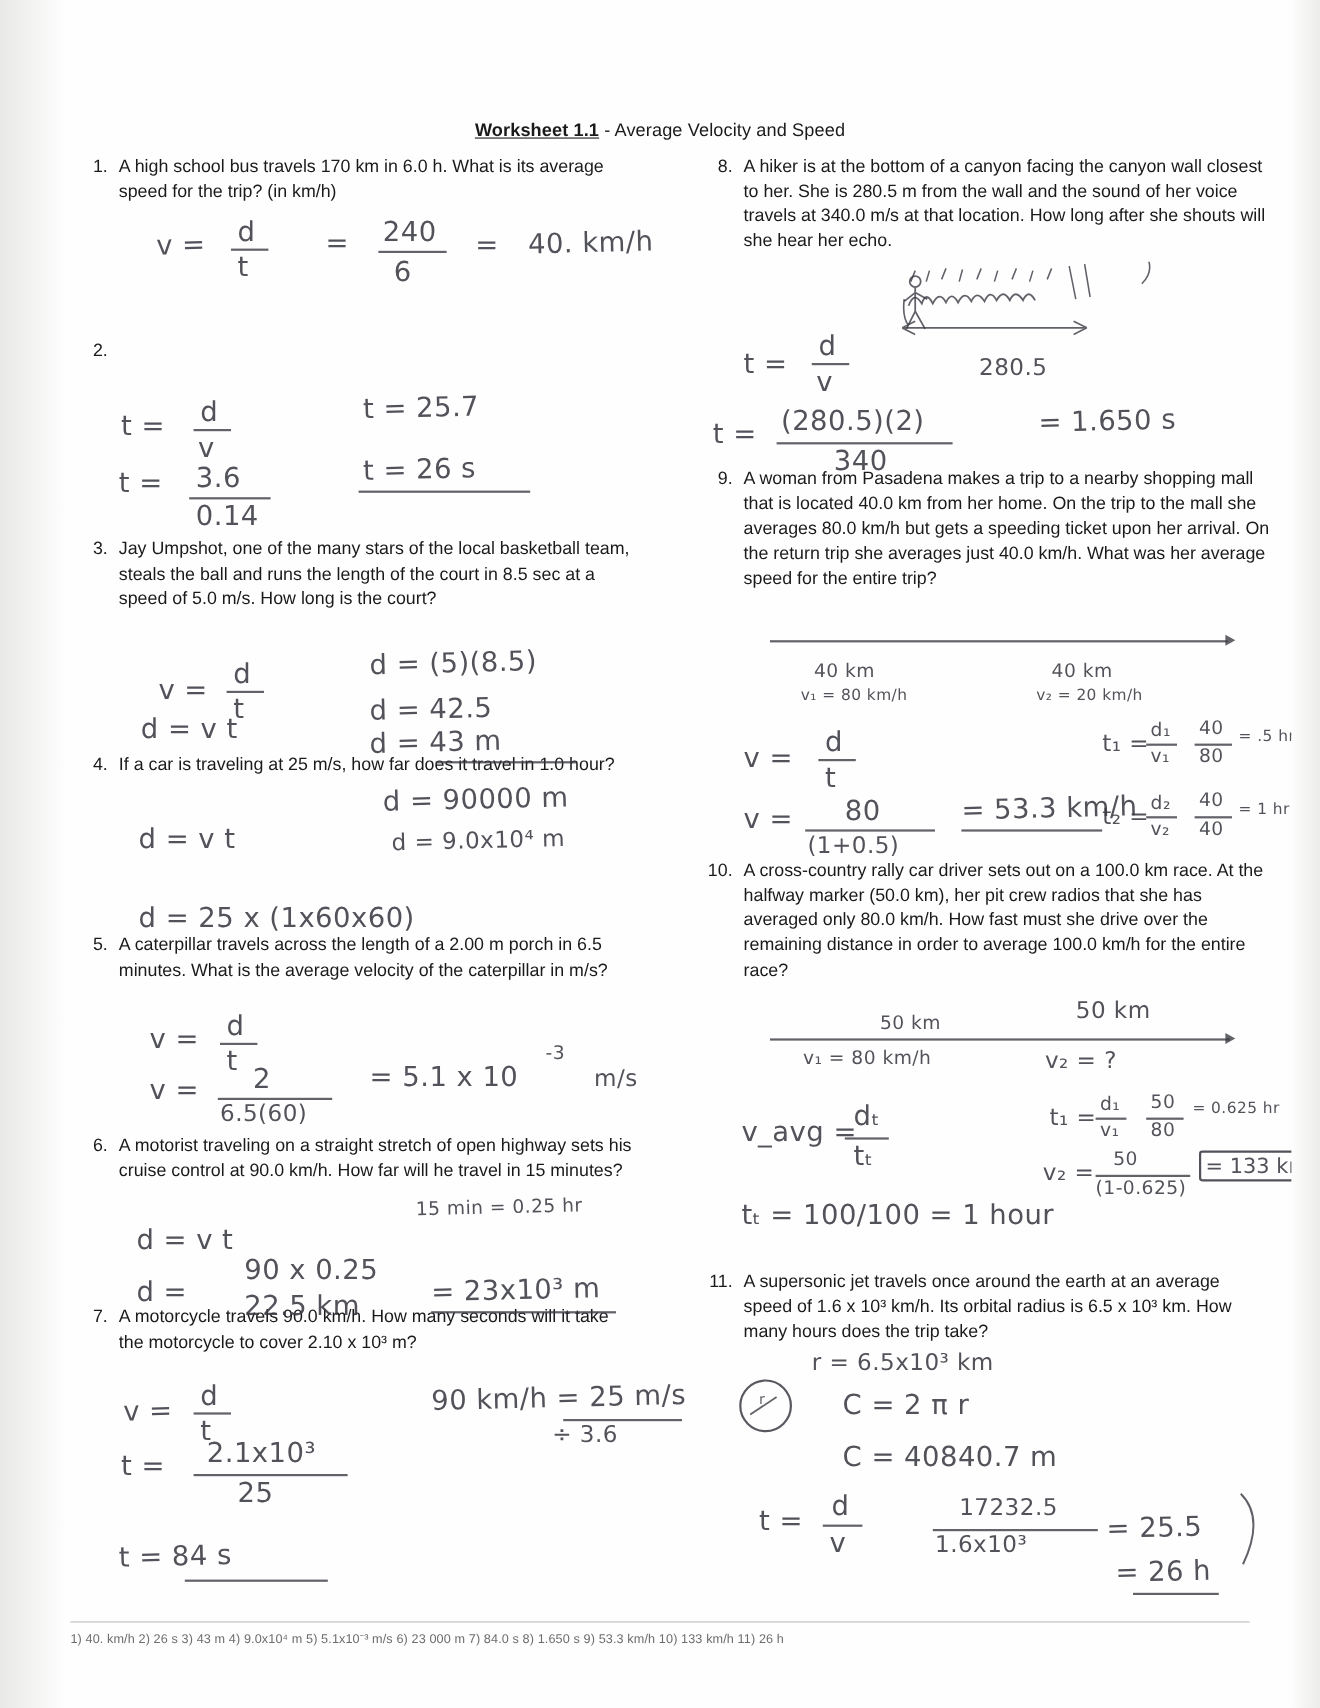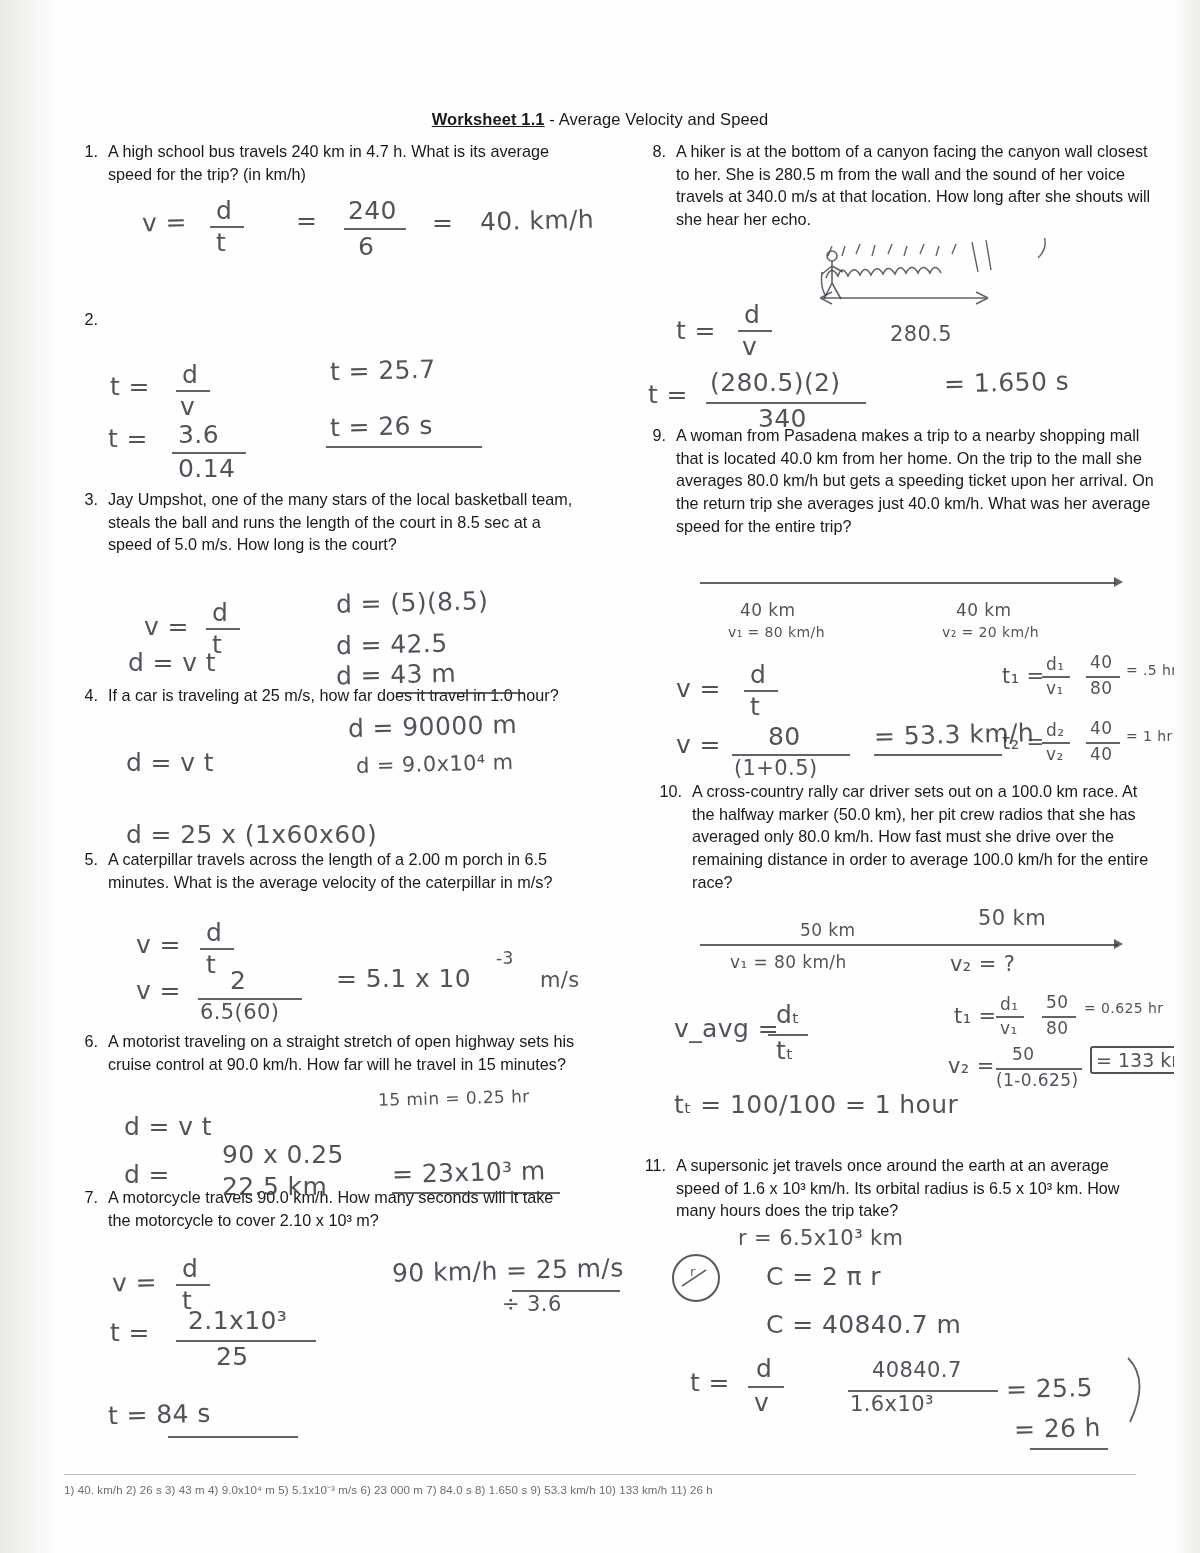--- a/index.html
+++ b/index.html
@@ -144,21 +144,21 @@
 <div class="page">
 
   <div class="title">
     <span class="u">Worksheet 1.1</span><span> - Average Velocity and Speed</span>
   </div>
 
   <div class="col-left">
 
     <div class="q" style="height:164px;">
       <span class="num">1.</span>
-      <span class="txt">A high school bus travels 240 km in 4.7 h.  What is its average speed for the trip? (in km/h)</span>
+      <span class="txt">A high school bus travels 170 km in 6.0 h.  What is its average speed for the trip? (in km/h)</span>
     </div>
 
     <div class="q" style="height:176px;">
       <span class="num">2.</span>
     </div>
 
     <div class="q" style="height:192px;">
       <span class="num">3.</span>
       <span class="txt">Jay Umpshot, one of the many stars of the local basketball team, steals the ball and runs the length of the court in 8.5 sec at a speed of 5.0 m/s.  How long is the court?</span>
     </div>
@@ -190,21 +190,21 @@
     <div class="q" style="height:280px;">
       <span class="num">8.</span>
       <span class="txt">A hiker is at the bottom of a canyon facing the canyon wall closest to her. She is 280.5 m from the wall and the sound of her voice travels at 340.0 m/s at that location. How long after she shouts will she hear her echo.</span>
     </div>
 
     <div class="q" style="height:352px;">
       <span class="num">9.</span>
       <span class="txt">A woman from Pasadena makes a trip to a nearby shopping mall that is located 40.0 km from her home.  On the trip to the mall she averages 80.0 km/h but gets a speeding ticket upon her arrival. On the return trip she averages just 40.0 km/h. What was her average speed for the entire trip?</span>
     </div>
 
-    <div class="q" style="height:370px;margin-left:16px;">
+    <div class="q" style="height:370px;">
       <span class="num">10.</span>
       <span class="txt">A cross-country rally car driver sets out on a 100.0 km race. At the halfway marker (50.0 km), her pit crew radios that she has averaged only 80.0 km/h. How fast must she drive over the remaining distance in order to average 100.0 km/h for the entire race?</span>
     </div>
 
     <div class="q">
       <span class="num">11.</span>
       <span class="txt">A supersonic jet travels once around the earth at an average speed of 1.6 x 10³ km/h.  Its orbital radius is 6.5 x 10³ km.  How many hours does the trip take?</span>
     </div>
 
   </div>
@@ -377,21 +377,21 @@
   <svg class="scribble" style="left:678px; top:1260px;" width="40" height="34" viewBox="0 0 40 34">
     <path d="M4,26 l24,-16" stroke="#3b3b44" stroke-width="1.6" fill="none"></path>
     <text x="12" y="16" font-size="13" font-family="DejaVu Sans" fill="#3b3b44">r</text>
   </svg>
   <span class="hw b" style="left:766px; top:1262px;">C = 2 π r</span>
   <span class="hw b" style="left:766px; top:1310px;">C = 40840.7 m</span>
   <span class="hw b" style="left:690px; top:1368px;">t =</span>
   <span class="hw b" style="left:756px; top:1354px;">d</span>
   <div class="line" style="left:748px; top:1386px; width:36px;"></div>
   <span class="hw b" style="left:754px; top:1388px;">v</span>
-  <span class="hw m" style="left:872px; top:1358px;">40840.7</span>
+  <span class="hw m" style="left:872px; top:1358px;">17232.5</span>
   <div class="line" style="left:848px; top:1390px; width:150px;"></div>
   <span class="hw m" style="left:850px; top:1392px;">1.6x10³</span>
   <span class="hw b rot-1" style="left:1006px; top:1374px;">= 25.5</span>
   <span class="hw b rot-1" style="left:1014px; top:1414px;">= 26 h</span>
   <div class="line" style="left:1030px; top:1448px; width:78px;"></div>
   <svg class="scribble" style="left:1122px; top:1356px;" width="40" height="70" viewBox="0 0 40 70">
     <path d="M6,2 q22,22 2,64" fill="none" stroke="#3b3b44" stroke-width="1.8"></path>
   </svg>
 
   <div class="answers">1) 40. km/h  2) 26 s  3) 43 m  4) 9.0x10⁴ m  5) 5.1x10⁻³ m/s  6) 23 000 m  7) 84.0 s  8) 1.650 s  9) 53.3 km/h  10) 133 km/h  11) 26 h</div>

